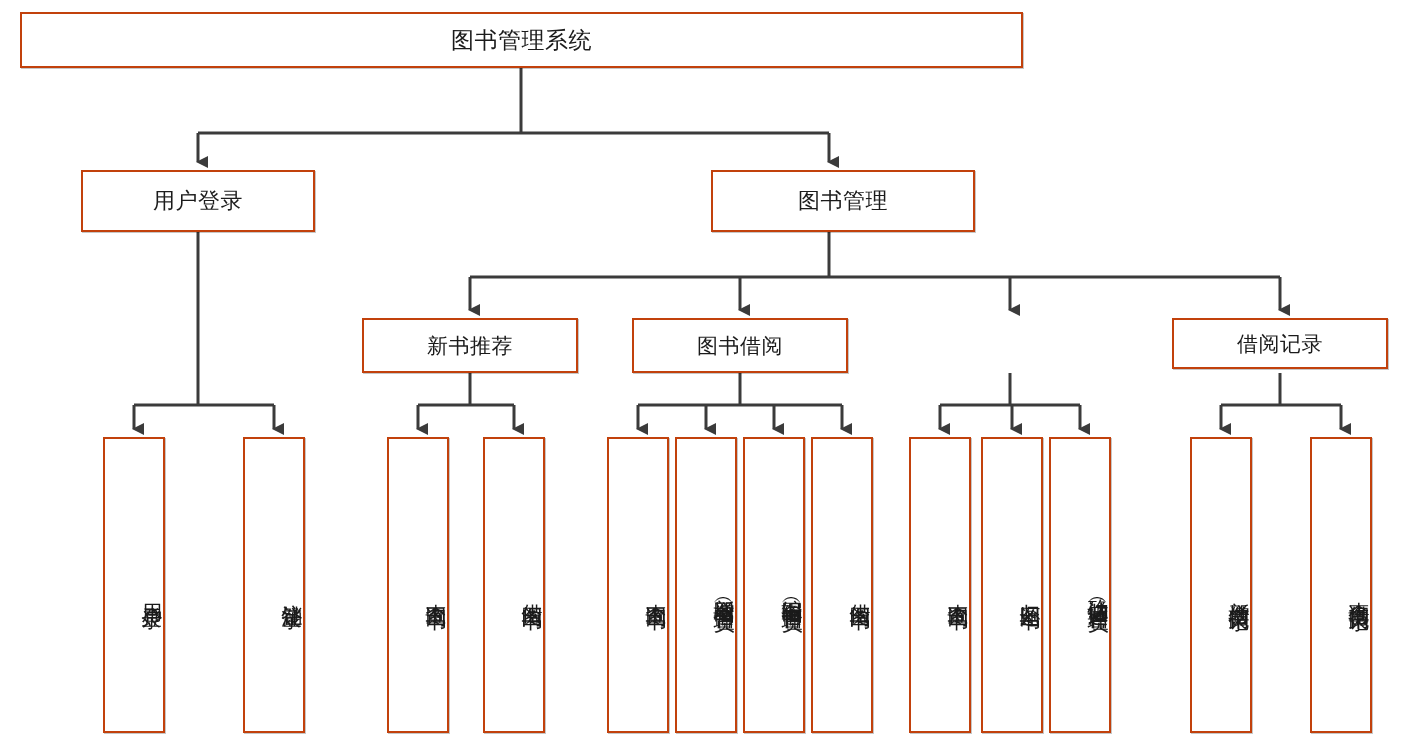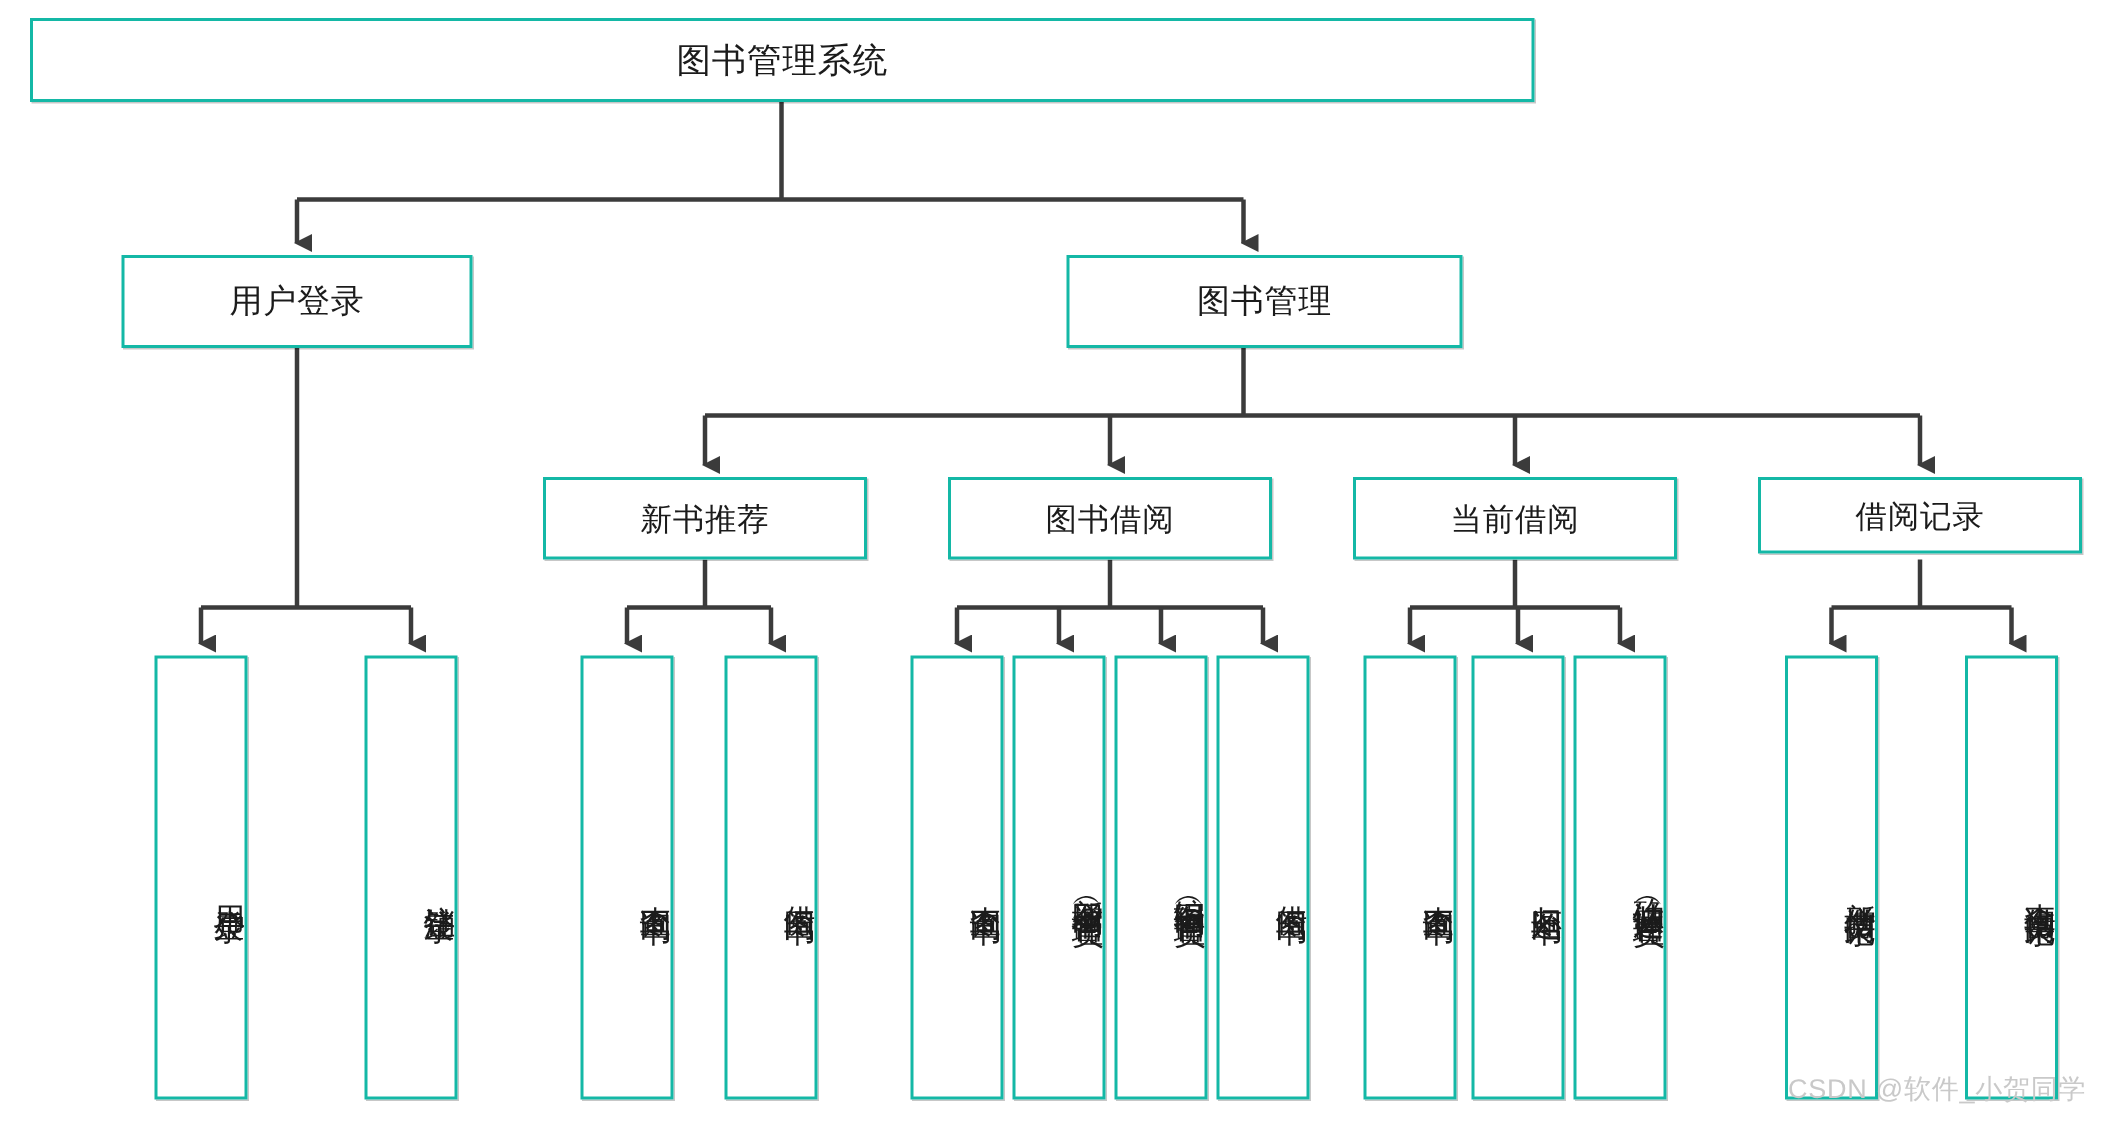--- a/index.html
+++ b/index.html
@@ -18,21 +18,21 @@
     position: absolute;
     left: 0;
     top: 0;
     width: 1405px;
     height: 747px;
   }
   .node-box {
     position: absolute;
     box-sizing: border-box;
     background: #ffffff;
-    border: 2px solid #14b8a6;
+    border: 2px solid #c2410c;
     box-shadow: 1px 1px 0 rgba(0,0,0,0.22);
   }
   .node-label {
     width: 100%;
     height: 100%;
     display: flex;
     align-items: center;
     justify-content: center;
     color: #1b1b1b;
     letter-spacing: 0.5px;
@@ -139,23 +139,20 @@
   <div class="node-box level-2" style="left:711px; top:170px; width:264px; height:62px;">
     <div class="node-label">图书管理</div>
   </div>
 
   <div class="node-box level-3" style="left:362px; top:318px; width:216px; height:55px;">
     <div class="node-label">新书推荐</div>
   </div>
   <div class="node-box level-3" style="left:632px; top:318px; width:216px; height:55px;">
     <div class="node-label">图书借阅</div>
   </div>
-  <div class="node-box level-3" style="left:902px; top:318px; width:216px; height:55px;">
-    <div class="node-label">当前借阅</div>
-  </div>
   <div class="node-box level-3" style="left:1172px; top:318px; width:216px; height:51px;">
     <div class="node-label">借阅记录</div>
   </div>
 
   <div class="node-box leaf" style="left:103px; top:437px; width:62px; height:296px;">
     <div class="node-label">用户登录</div>
   </div>
   <div class="node-box leaf" style="left:243px; top:437px; width:62px; height:296px;">
     <div class="node-label">注销登录</div>
   </div>
@@ -186,15 +183,14 @@
   <div class="node-box leaf" style="left:1049px; top:437px; width:62px; height:296px;">
     <div class="node-label">确认归还（管理员）</div>
   </div>
   <div class="node-box leaf" style="left:1190px; top:437px; width:62px; height:296px;">
     <div class="node-label">新增借阅记录</div>
   </div>
   <div class="node-box leaf" style="left:1310px; top:437px; width:62px; height:296px;">
     <div class="node-label">查询借阅记录</div>
   </div>
 
-  <div id="watermark">CSDN @软件_小贺同学</div>
 
 </div>
 
 </body></html>

